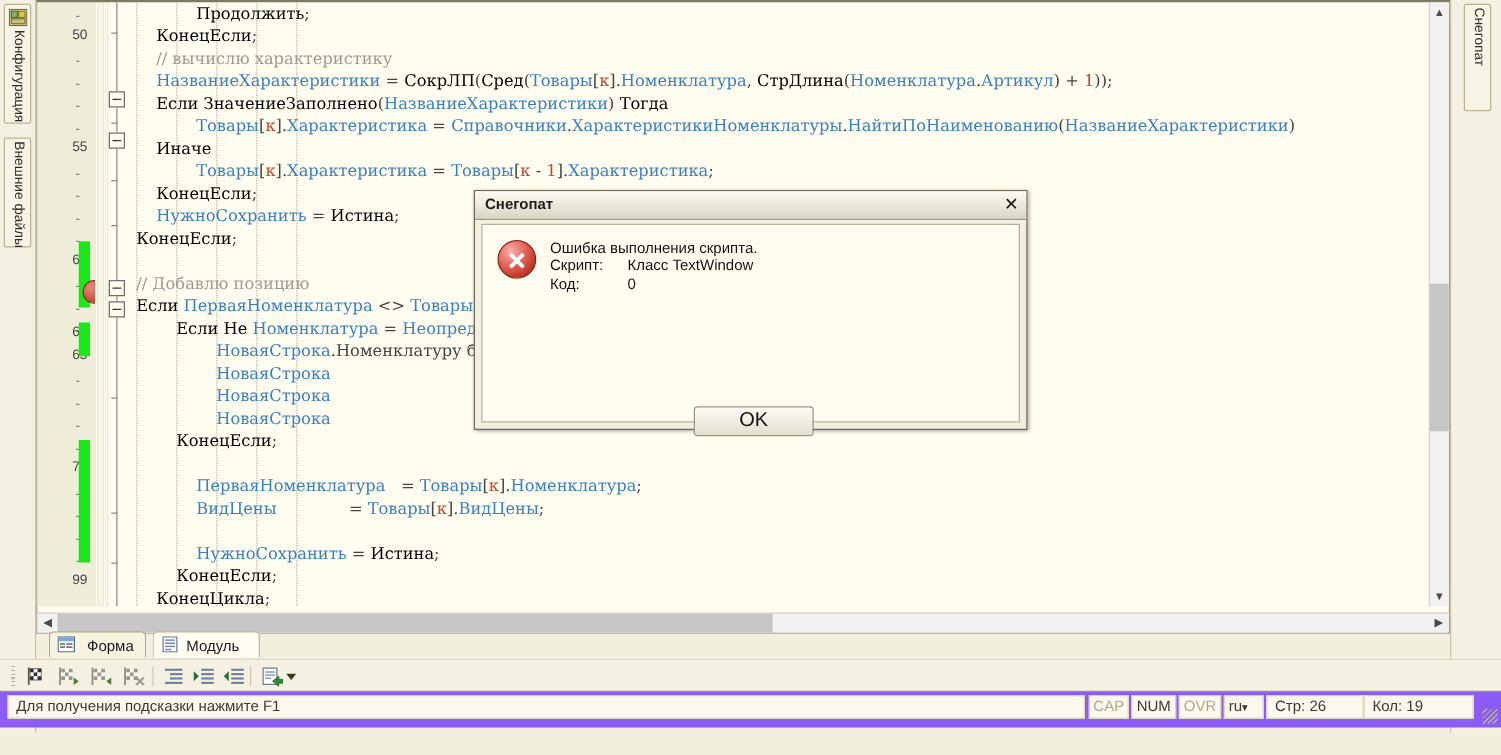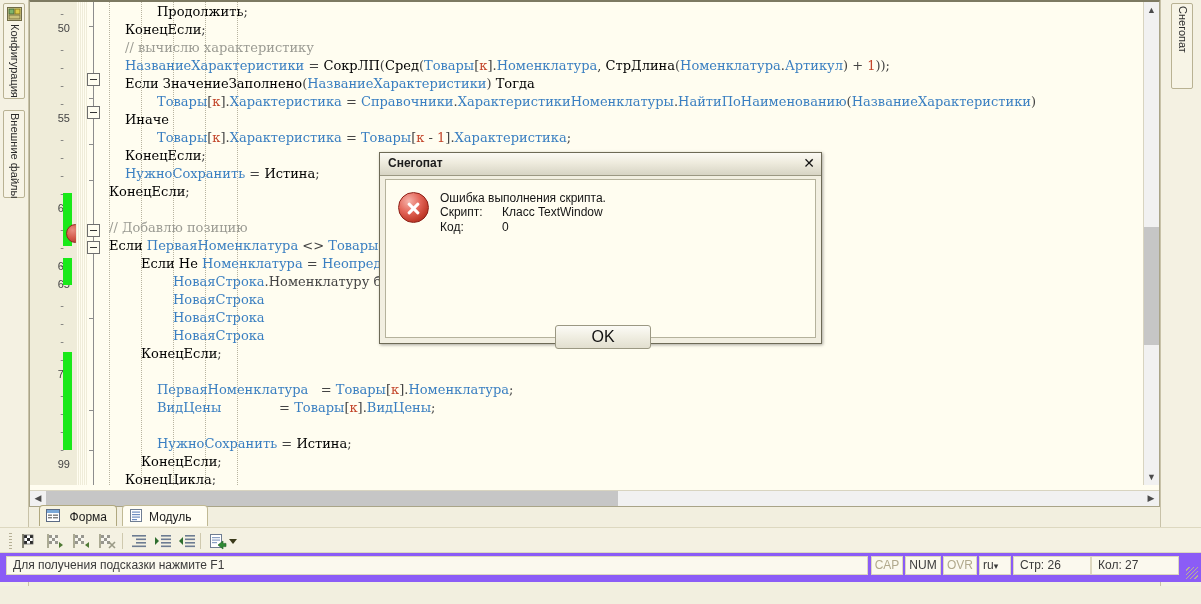--- a/index.html
+++ b/index.html
@@ -460,21 +460,21 @@
 
   <div class="statusbar">
     <div class="sfield" style="left:6px;width:862px;">Для получения подсказки нажмите F1</div>
     <div class="sfield dim" style="left:871px;width:32px;text-align:center;padding:0;">CAP</div>
     <div class="sfield" style="left:905px;width:36px;text-align:center;padding:0;">NUM</div>
     <div class="sfield dim" style="left:943px;width:34px;text-align:center;padding:0;">OVR</div>
     <div class="sfield" style="left:979px;width:32px;padding:0 3px;">
       <span>ru</span><span style="font-size:9px;">▾</span>
     </div>
     <div class="sfield" style="left:1013px;width:78px;">Стр: 26</div>
-    <div class="sfield" style="left:1091px;width:88px;">Кол: 27</div>
+    <div class="sfield" style="left:1091px;width:88px;">Кол: 19</div>
     <div class="resizer"></div>
   </div>
 
   <div class="dlg">
     <div class="dlg-title">
       <span class="t">Снегопат</span>
       <span class="dlg-close">✕</span>
     </div>
     <div class="dlg-body">
       <div class="err-icon"></div>

